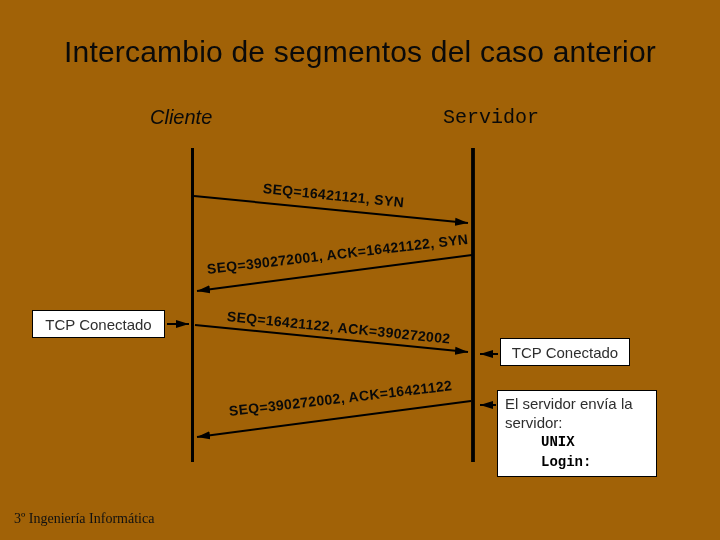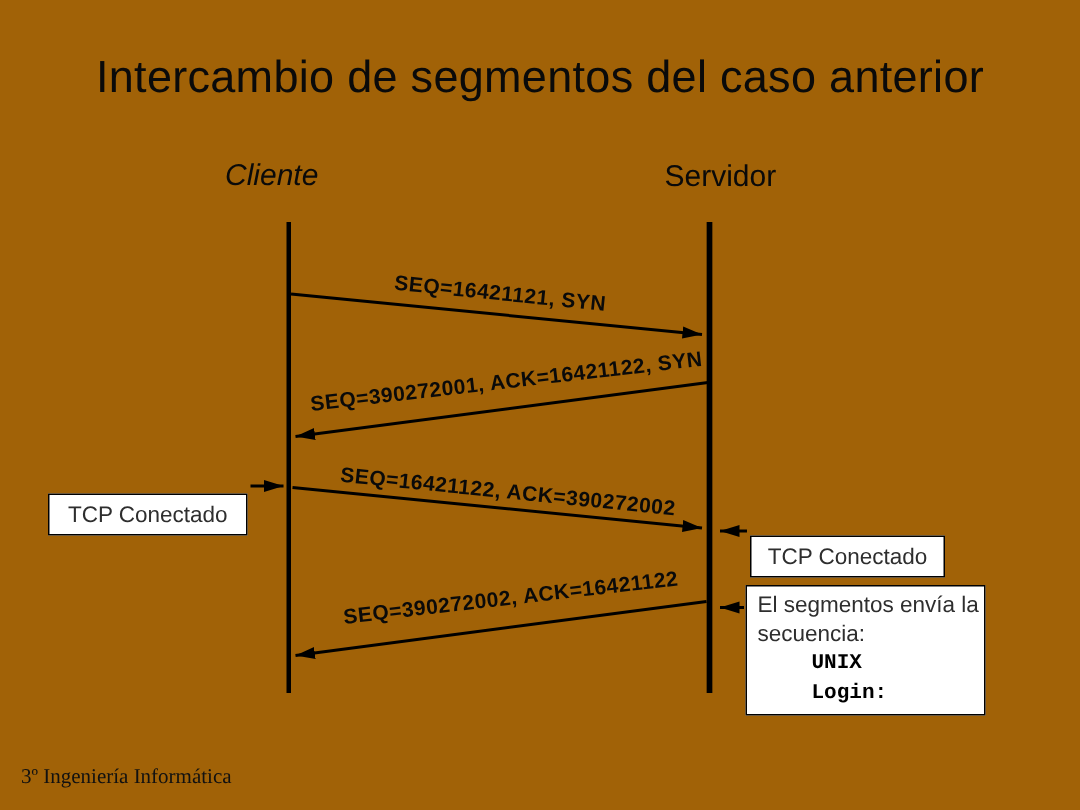--- a/index.html
+++ b/index.html
@@ -9,34 +9,34 @@
   }
   .title{
     position:absolute;left:0;top:34px;width:720px;text-align:center;
     font-size:30px;font-weight:400;line-height:36px;margin:0;color:#0a0a0a;
     font-family:"Liberation Sans",sans-serif;letter-spacing:0.2px;
   }
   .actor{
     position:absolute;font-size:20px;line-height:22px;color:#0a0a0a;white-space:nowrap;
   }
   .actor.client{left:150px;top:106px;font-style:italic;}
-  .actor.server{left:443px;top:107px;}
+  .actor.server{left:443px;top:107px;font-family:Liberation Mono, monospace;}
   .wires{position:absolute;left:0;top:0;width:720px;height:540px;}
   .msg{
     position:absolute;font-size:14px;font-weight:bold;letter-spacing:0.35px;
     white-space:nowrap;transform-origin:left center;color:#0a0a0a;
   }
   .msg.m1{left:263px;top:180px;transform:rotate(5.8deg);}
   .msg.m2{left:207px;top:261px;transform:rotate(-6.6deg);}
   .msg.m3{left:227px;top:308px;transform:rotate(5.8deg);}
   .msg.m4{left:229px;top:403px;transform:rotate(-6.6deg);}
   .statebox{
     position:absolute;border:1.5px solid #000;background:#fff;
     display:flex;align-items:center;justify-content:center;
-    font-size:15px;color:#2e2e2e;white-space:nowrap;box-sizing:border-box;margin-top:19px;
+    font-size:15px;color:#2e2e2e;white-space:nowrap;box-sizing:border-box;
   }
   .statebox.left{left:32px;top:310px;width:133px;height:28px;}
   .statebox.right{left:500px;top:338px;width:130px;height:28px;}
   .notebox{
     position:absolute;left:497px;top:390px;width:160px;height:87px;
     border:1.5px solid #000;background:#fff;box-sizing:border-box;
     padding:3px 0 0 7px;font-size:15px;line-height:19px;color:#2e2e2e;
   }
   .notebox .code{
     font-family:"Liberation Mono","DejaVu Sans Mono",monospace;
@@ -83,21 +83,21 @@
 
   <div class="statebox left">
     <span>TCP Conectado</span>
   </div>
 
   <div class="statebox right">
     <span>TCP Conectado</span>
   </div>
 
   <div class="notebox">
-    <div>El segmentos envía la</div>
-    <div>secuencia:</div>
+    <div>El servidor envía la</div>
+    <div>servidor:</div>
     <div class="code">UNIX</div>
     <div class="code">Login:</div>
   </div>
 
   <div class="footer left">3º Ingeniería Informática</div>
 
 </div>
 
 </body></html>

